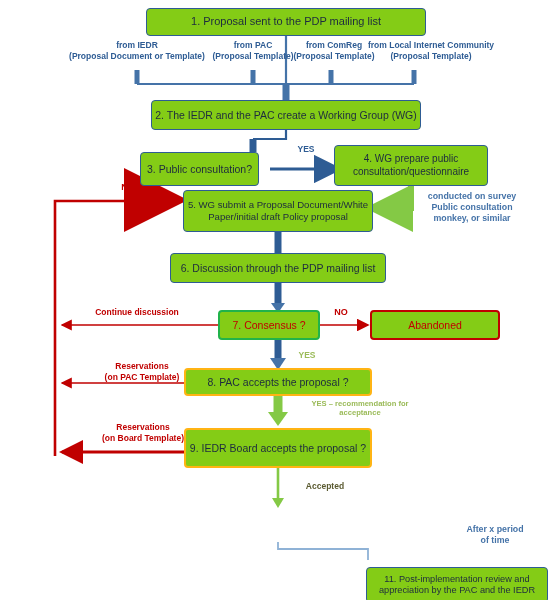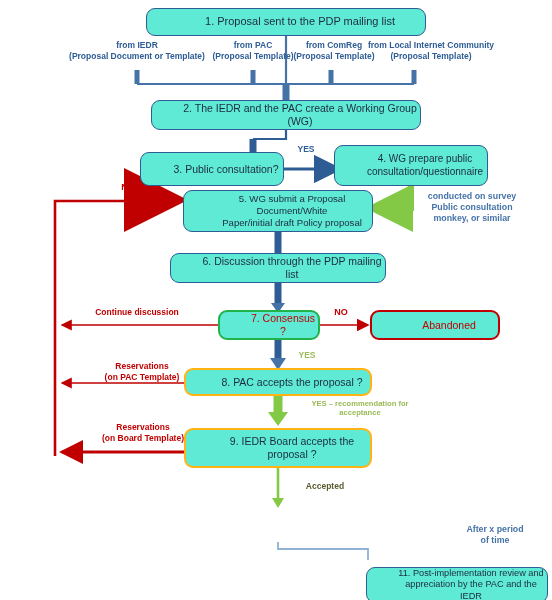--- a/index.html
+++ b/index.html
@@ -7,22 +7,22 @@
     width:552px;height:600px;background:#ffffff;
     font-family:"Liberation Sans", sans-serif;
     position:relative;overflow:hidden;
   }
   #stage{position:absolute;left:0;top:0;width:552px;height:600px;}
   svg#wires{position:absolute;left:0;top:0;width:552px;height:600px;}
 
   .node{
     position:absolute;box-sizing:border-box;
     display:flex;align-items:center;justify-content:center;
-    text-align:center;background:#5eead4;border-radius:9px;
-    line-height:1.22;z-index:5;padding-left:28px;
+    text-align:center;background:#84cc16;border-radius:4px;
+    line-height:1.22;z-index:5;
   }
   .blue-node{border:1.6px solid #2e5c94;color:#1d2b3f;}
   .green-node{border:2.4px solid #21b34a;color:#c00000;}
   .red-node{border:2px solid #c00000;color:#c00000;}
   .amber-node{border:2px solid #ffb414;color:#1d2b3f;}
   .lgreen-node{border:2.4px solid #84c945;color:#1d2b3f;}
 
   .lbl{position:absolute;text-align:center;line-height:1.25;z-index:6;}
   .lbl-blue{color:#2e5c94;font-weight:bold;}
   .lbl-blue-thin{color:#4573a8;font-weight:bold;}
@@ -139,21 +139,21 @@
   </div>
   <div class="lbl lbl-blue" style="left:361px;top:40px;width:140px;font-size:8.5px;">
     <div>from  Local Internet Community</div>
     <div>(Proposal Template)</div>
   </div>
 
   <div class="node blue-node" style="left:151px;top:100px;width:270px;height:30px;font-size:10.5px;">
     <span>2. The IEDR and the PAC create a Working Group (WG)</span>
   </div>
 
-  <div class="node blue-node" style="left:140px;top:152px;width:144px;height:34px;font-size:10.5px;">
+  <div class="node blue-node" style="left:140px;top:152px;width:119px;height:34px;font-size:10.5px;">
     <span>3. Public consultation?</span>
   </div>
 
   <div class="lbl lbl-blue" style="left:286px;top:144px;width:40px;font-size:8.5px;">
     <span>YES</span>
   </div>
 
   <div class="node blue-node" style="left:334px;top:145px;width:154px;height:41px;font-size:10px;flex-direction:column;">
     <span>4. WG prepare public</span>
     <span>consultation/questionnaire</span>

